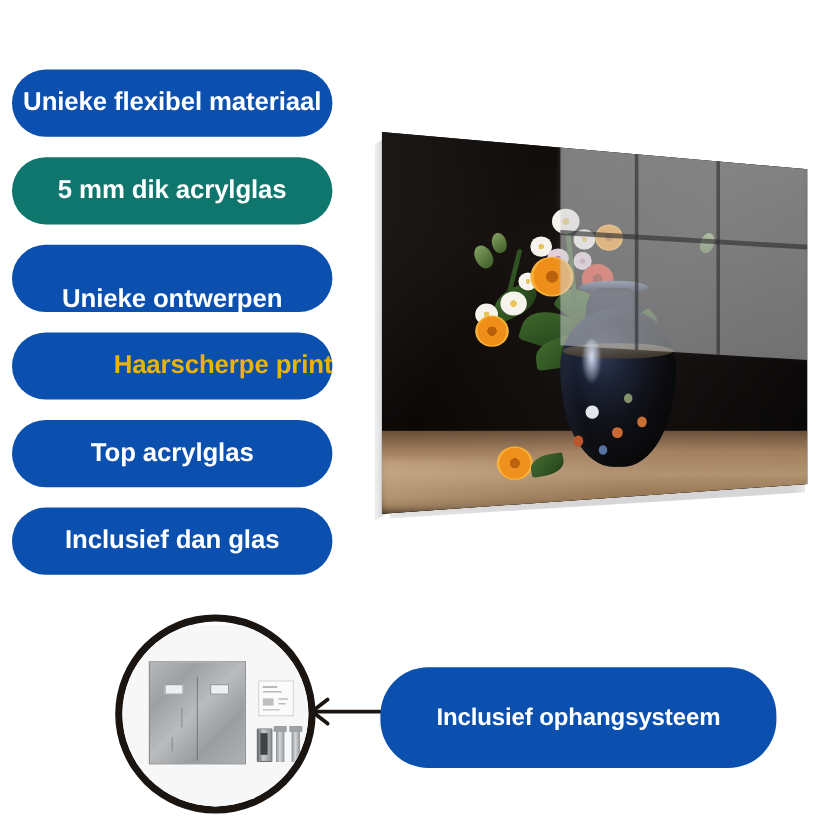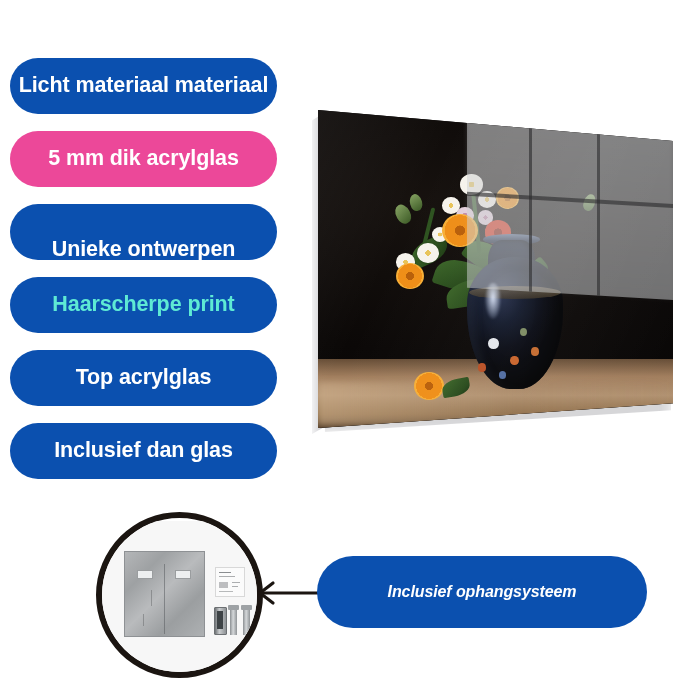--- a/index.html
+++ b/index.html
@@ -28,22 +28,22 @@
   }
   .pill-left{left:10px;width:267px;height:56px;font-size:21.5px;}
   .pill-1{top:58px;}
   .pill-2{top:131px;}
   .pill-3{top:204px;align-items:flex-end;}
   .pill-4{top:277px;}
   .pill-5{top:350px;}
   .pill-6{top:423px;}
 
   .pill-callout{
-    left:317px;top:556px;width:330px;height:72px;
-    font-size:16px;border-radius:40px;font-style:italic;
+    left:317px;top:556px;width:330px;height:84px;
+    font-size:20px;border-radius:40px;
   }
 
   
   #panel-wrap{
     position:absolute;left:305px;top:100px;width:375px;height:345px;
   }
   #panel-shadow{
     position:absolute;left:10px;top:12px;width:356px;height:320px;
     background:rgba(120,120,125,.30);
     filter:blur(6px);
@@ -203,29 +203,29 @@
   #arrow{position:absolute;left:247px;top:575px;width:80px;height:36px;}
 
   .lbl{pointer-events:none;}
 </style>
 </head>
 <body style="background: rgb(255, 255, 255);">
 
 <div id="stage">
 
   <div class="pill pill-left pill-1" style="background: rgb(11, 80, 175); color: rgb(255, 255, 255);">
-    <span class="lbl">Licht materiaal materiaal</span>
-  </div>
-  <div class="pill pill-left pill-2" style="background: #ec4899; color: rgb(255, 255, 255);">
+    <span class="lbl">Unieke flexibel materiaal</span>
+  </div>
+  <div class="pill pill-left pill-2" style="background: #0f766e; color: rgb(255, 255, 255);">
     <span class="lbl">5 mm dik acrylglas</span>
   </div>
   <div class="pill pill-left pill-3" style="background: rgb(11, 80, 175); color: rgb(255, 255, 255);">
     <span class="lbl">Unieke ontwerpen</span>
   </div>
-  <div class="pill pill-left pill-4" style="background: rgb(11, 80, 175); color: #5eead4;">
+  <div class="pill pill-left pill-4" style="background: rgb(11, 80, 175); color: #eab308; justify-content: flex-end;">
     <span class="lbl">Haarscherpe print</span>
   </div>
   <div class="pill pill-left pill-5" style="background: rgb(11, 80, 175); color: rgb(255, 255, 255);">
     <span class="lbl">Top acrylglas</span>
   </div>
   <div class="pill pill-left pill-6" style="background: rgb(11, 80, 175); color: rgb(255, 255, 255);">
     <span class="lbl">Inclusief dan glas</span>
   </div>
 
   <div id="panel-wrap">

